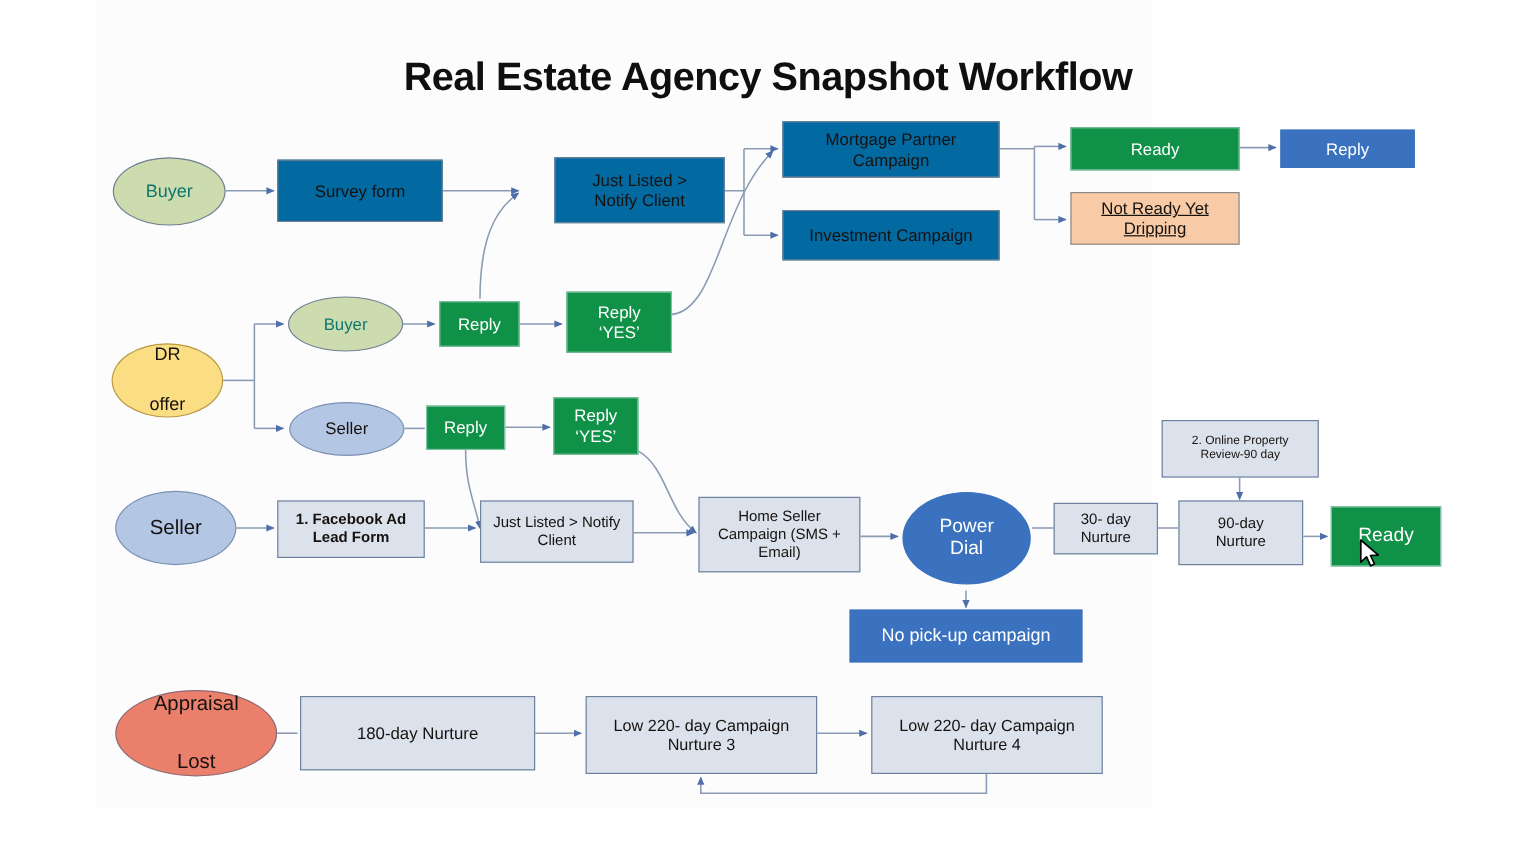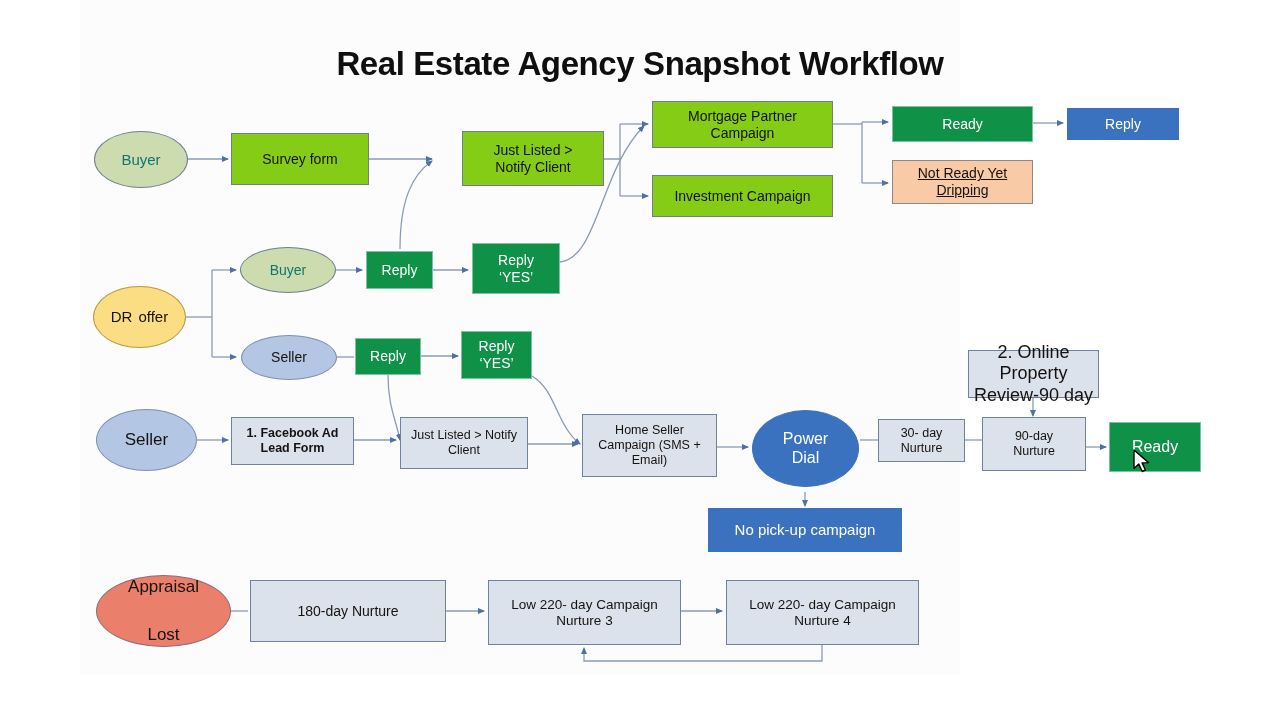--- a/index.html
+++ b/index.html
@@ -51,21 +51,21 @@
     justify-content: center;
     text-align: center;
     box-sizing: border-box;
     font-family: "Liberation Sans", sans-serif;
     line-height: 1.18;
   }
   .node span { display: block; padding: 0 3px; }
 
   
   .rect-green {
-    background: #84cc16;
+    background: #0369a1;
     border: 1.4px solid #6f7f93;
     color: #16120f;
   }
   .rect-gray {
     background: #dbe2ec;
     border: 1.4px solid #6f82a0;
     color: #16120f;
   }
   .rect-emerald {
     background: #0f9147;
@@ -217,21 +217,21 @@
 
   <div class="node rect-blue" style="left:1067px;top:108px;width:112px;height:32px;font-size:14px;">
     <span>Reply</span>
   </div>
 
   <div class="node rect-peach" style="left:892px;top:160px;width:141px;height:44px;font-size:14px;flex-direction:column;text-decoration:underline;">
     <span>Not Ready Yet</span>
     <span>Dripping</span>
   </div>
 
-  <div class="node ell-yellow" style="left:93px;top:286px;width:93px;height:62px;font-size:15px;flex-direction:row;">
+  <div class="node ell-yellow" style="left:93px;top:286px;width:93px;height:62px;font-size:15px;flex-direction:column;justify-content:space-between;">
     <span>DR</span>
     <span>offer</span>
   </div>
 
   <div class="node ell-green" style="left:240px;top:247px;width:96px;height:46px;font-size:14px;">
     <span>Buyer</span>
   </div>
 
   <div class="node rect-emerald" style="left:366px;top:251px;width:67px;height:38px;font-size:14px;">
     <span>Reply</span>
@@ -282,21 +282,21 @@
 
   <div class="node rect-blue" style="left:708px;top:508px;width:194px;height:44px;font-size:15px;">
     <span>No pick-up campaign</span>
   </div>
 
   <div class="node rect-gray" style="left:878px;top:419px;width:87px;height:43px;font-size:12.5px;flex-direction:column;">
     <span>30- day</span>
     <span>Nurture</span>
   </div>
 
-  <div class="node rect-gray" style="left:968px;top:350px;width:131px;height:48px;font-size:18px;flex-direction:column;">
+  <div class="node rect-gray" style="left:968px;top:350px;width:131px;height:48px;font-size:10px;flex-direction:column;">
     <span>2. Online Property</span>
     <span>Review-90 day</span>
   </div>
 
   <div class="node rect-gray" style="left:982px;top:417px;width:104px;height:54px;font-size:12.5px;flex-direction:column;">
     <span>90-day</span>
     <span>Nurture</span>
   </div>
 
   <div class="node rect-emerald" style="left:1109px;top:422px;width:92px;height:50px;font-size:16px;">

